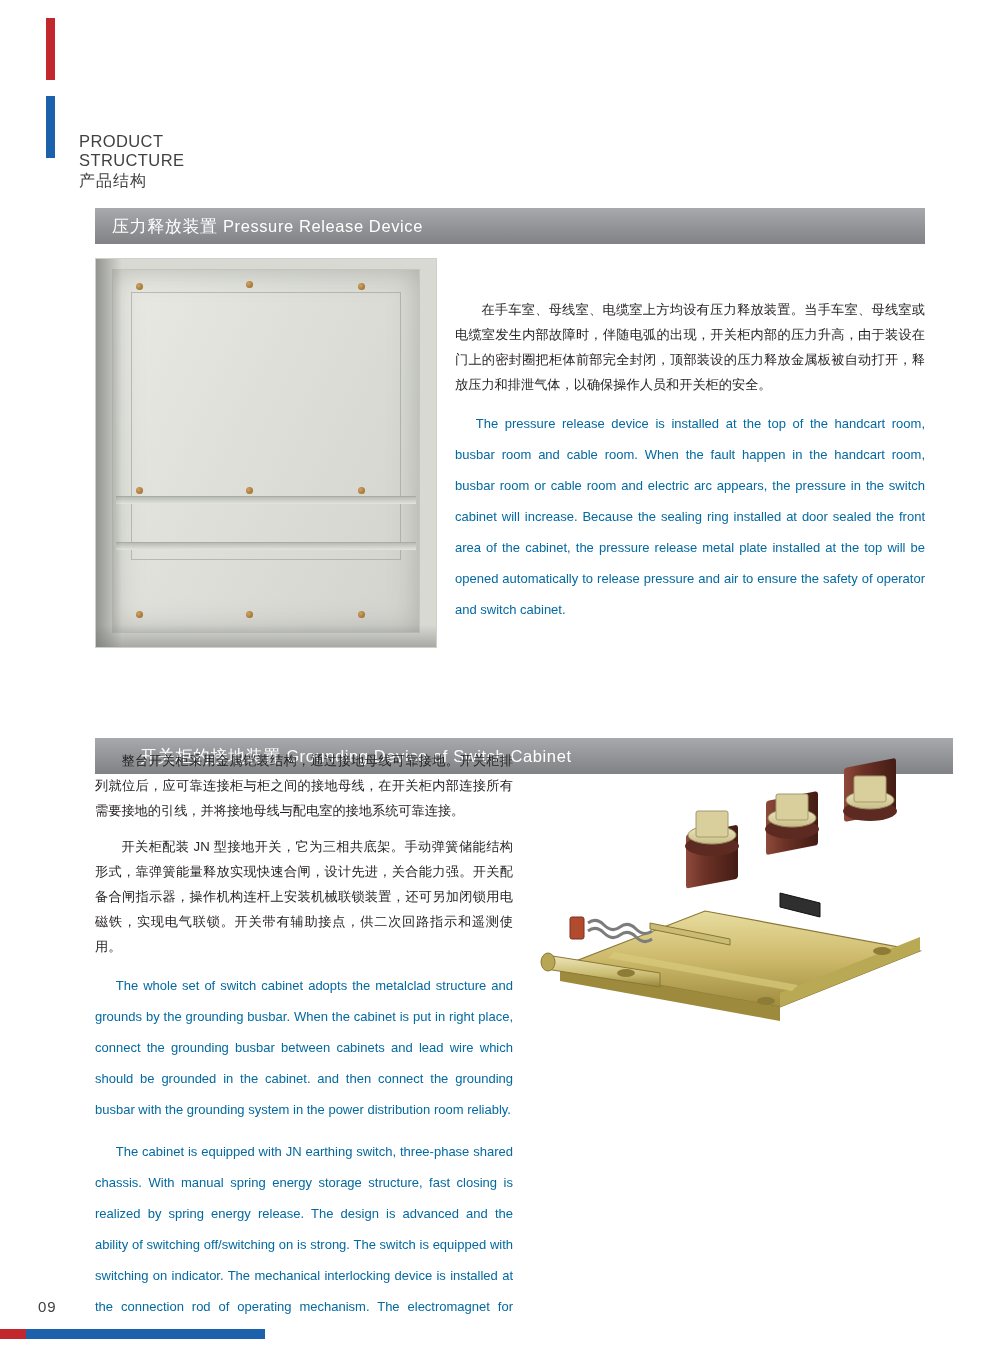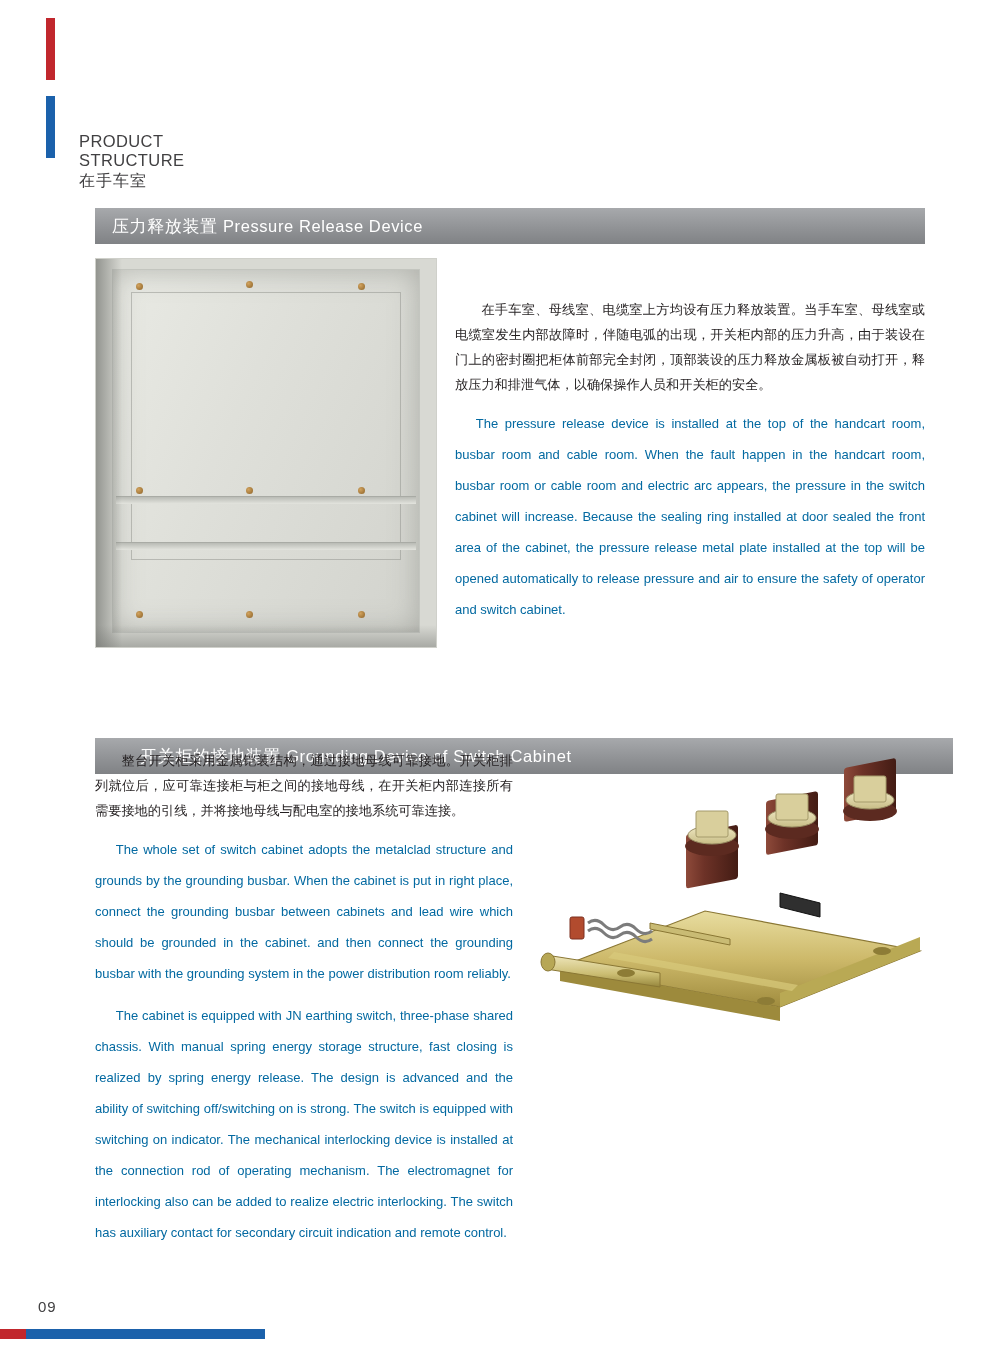--- a/index.html
+++ b/index.html
@@ -243,21 +243,21 @@
 
 <div class="left-bar-red"></div>
 <div class="left-bar-blue"></div>
 
 <div class="header">
 </div>
 
 <div class="product-structure">
   <div class="line">PRODUCT</div>
   <div class="line">STRUCTURE</div>
-  <div class="line-cn">在手车室</div>
+  <div class="line-cn">产品结构</div>
 </div>
 
 <div class="band" id="band1">
   <div class="band-text">
     <span>压力释放装置</span>
     <span class="en">Pressure Release Device</span>
   </div>
 </div>
 
 <div class="pr-photo">
@@ -284,20 +284,21 @@
 
 <div class="band" id="band2">
   <div class="band-text">
     <span>开关柜的接地装置</span>
     <span class="en">Grounding Device of Switch Cabinet</span>
   </div>
 </div>
 
 <div class="gd-text">
   <p class="p-cn">整台开关柜采用金属铠装结构，通过接地母线可靠接地。开关柜排列就位后，应可靠连接柜与柜之间的接地母线，在开关柜内部连接所有需要接地的引线，并将接地母线与配电室的接地系统可靠连接。</p>
+  <p class="p-cn">开关柜配装 JN 型接地开关，它为三相共底架。手动弹簧储能结构形式，靠弹簧能量释放实现快速合闸，设计先进，关合能力强。开关配备合闸指示器，操作机构连杆上安装机械联锁装置，还可另加闭锁用电磁铁，实现电气联锁。开关带有辅助接点，供二次回路指示和遥测使用。</p>
   <p class="p-en">The whole set of switch cabinet adopts the metalclad structure and grounds by the grounding busbar. When the cabinet is put in right place, connect the grounding busbar between cabinets and lead wire which should be grounded in the cabinet. and then connect the grounding busbar with the grounding system in the power distribution room reliably.</p>
   <p class="p-en">The cabinet is equipped with JN earthing switch, three-phase shared chassis. With manual spring energy storage structure, fast closing is realized by spring energy release. The design is advanced and the ability of switching off/switching on is strong. The switch is equipped with switching on indicator. The mechanical interlocking device is installed at the connection rod of operating mechanism. The electromagnet for interlocking also can be added to realize electric interlocking. The switch has auxiliary contact for secondary circuit indication and remote control.</p>
 </div>
 
 <div class="gd-photo">
   <svg width="400" height="300" viewBox="0 0 400 300">
     <defs>
       <linearGradient id="frameGrad" x1="0" y1="0" x2="0" y2="1">
         <stop offset="0%" stop-color="#e8dda0"></stop>
         <stop offset="50%" stop-color="#cdb96a"></stop>

